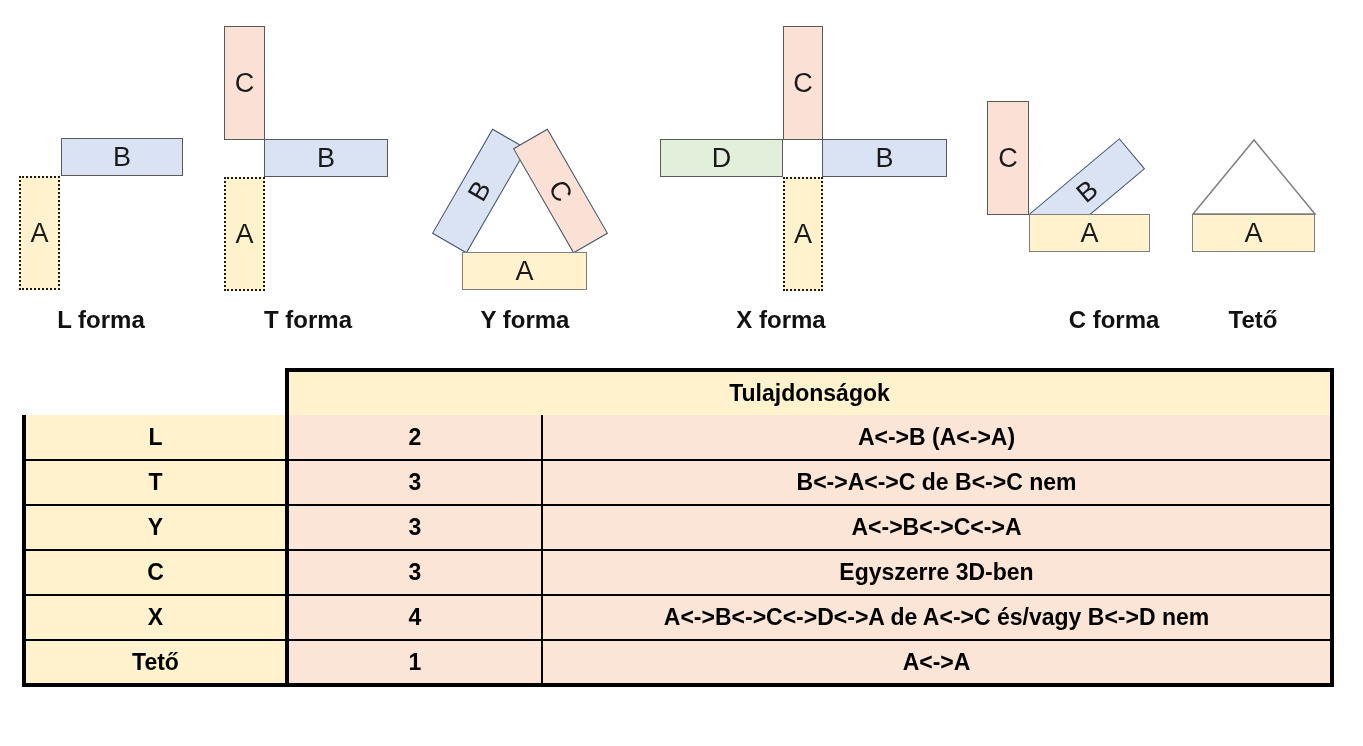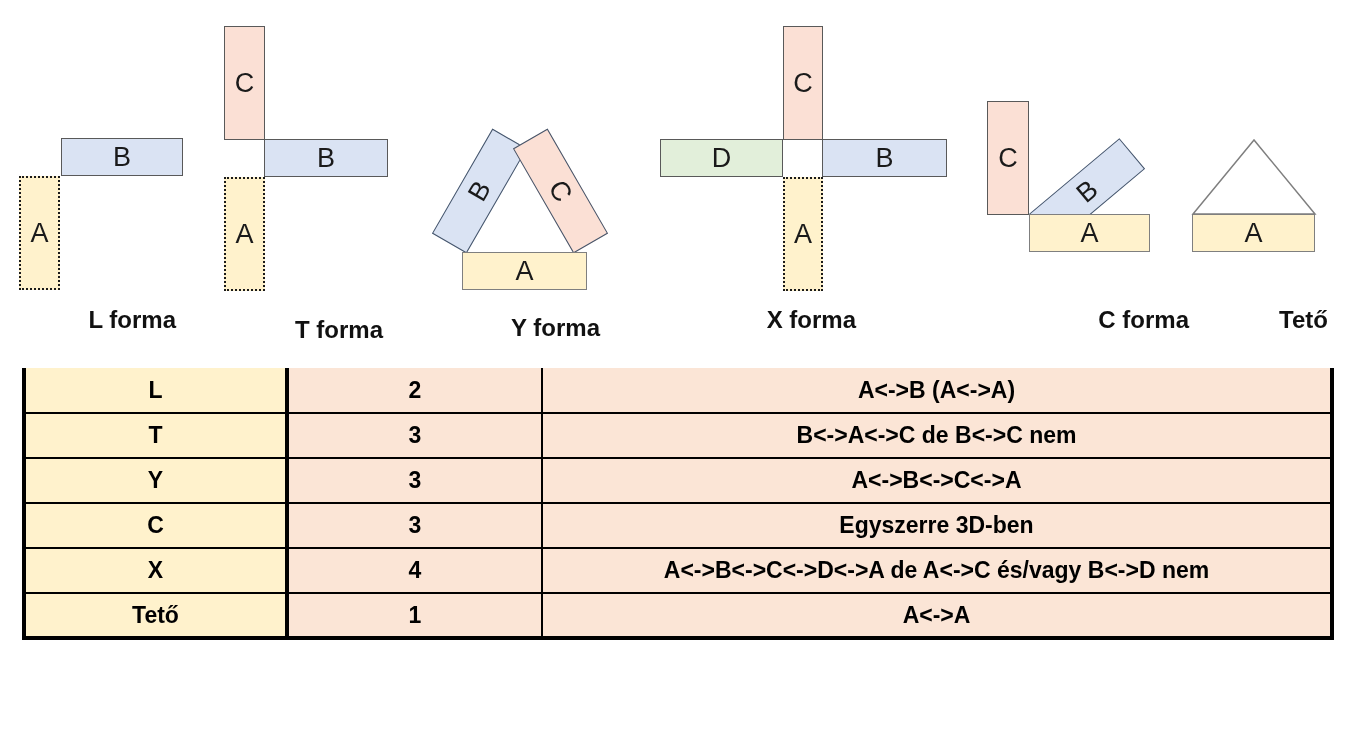--- a/index.html
+++ b/index.html
@@ -35,21 +35,21 @@
 
   .solid  { border: 1.5px solid #595959; }
   .solid-gray { border: 1.5px solid #7F7F7F; }
   .dashed { border: 2px dotted #1a1a1a; }
   .rot-border { border: 1.5px solid #44546A; }
 
   .caption {
     position: absolute;
     top: 306px;
     width: 150px;
-    text-align: right;
+    text-align: center;
     font-size: 24px;
     font-weight: bold;
     color: #111111;
   }
   .tri-svg { position: absolute; }
 
   
   #props-table {
     position: absolute;
     left: 22px;
@@ -88,28 +88,28 @@
   <div>
     <div class="part fill-a dashed" style="left:19px; top:176px; width:41px; height:114px;">A</div>
     <div class="part fill-b solid" style="left:61px; top:138px; width:122px; height:38px;">B</div>
     <div class="caption" style="left:26px;">L forma</div>
   </div>
 
   <div>
     <div class="part fill-c solid" style="left:224px; top:26px; width:41px; height:114px;">C</div>
     <div class="part fill-b solid" style="left:264px; top:139px; width:124px; height:38px;">B</div>
     <div class="part fill-a dashed" style="left:224px; top:177px; width:41px; height:114px;">A</div>
-    <div class="caption" style="left:233px;margin-top:10px;">T forma</div>
+    <div class="caption" style="left:233px;">T forma</div>
   </div>
 
   <div>
     <div class="part fill-b rot-border" style="left:419px; top:171px; width:121px; height:40px; transform:rotate(-60deg);">B</div>
     <div class="part fill-c rot-border" style="left:500px; top:171px; width:121px; height:40px; transform:rotate(60deg);">C</div>
     <div class="part fill-a solid-gray" style="left:462px; top:252px; width:125px; height:38px;">A</div>
-    <div class="caption" style="left:450px;margin-top:8px;">Y forma</div>
+    <div class="caption" style="left:450px;">Y forma</div>
   </div>
 
   <div>
     <div class="part fill-c solid" style="left:783px; top:26px; width:40px; height:114px;">C</div>
     <div class="part fill-d solid" style="left:660px; top:139px; width:123px; height:38px;">D</div>
     <div class="part fill-b solid" style="left:822px; top:139px; width:125px; height:38px;">B</div>
     <div class="part fill-a dashed" style="left:783px; top:177px; width:40px; height:114px;">A</div>
     <div class="caption" style="left:706px;">X forma</div>
   </div>
 
@@ -128,20 +128,24 @@
     <div class="caption" style="left:1178px;">Tető</div>
   </div>
 
   <table id="props-table">
     <colgroup>
       <col style="width:263px">
       <col style="width:255px">
       <col style="width:790px">
     </colgroup>
     <tbody>
+        <tr>
+      <td class="no-cell"></td>
+      <td colspan="2" class="cell-yellow bt-thick bl-thick br-thick">Tulajdonságok</td>
+    </tr>
     <tr>
       <td class="cell-yellow bl-thick br-thick">L</td>
       <td class="cell-pink br-thin">2</td>
       <td class="cell-pink br-thick">A&lt;-&gt;B (A&lt;-&gt;A)</td>
     </tr>
     <tr>
       <td class="cell-yellow bl-thick br-thick bt-thin">T</td>
       <td class="cell-pink br-thin bt-thin">3</td>
       <td class="cell-pink br-thick bt-thin">B&lt;-&gt;A&lt;-&gt;C de B&lt;-&gt;C nem</td>
     </tr>

